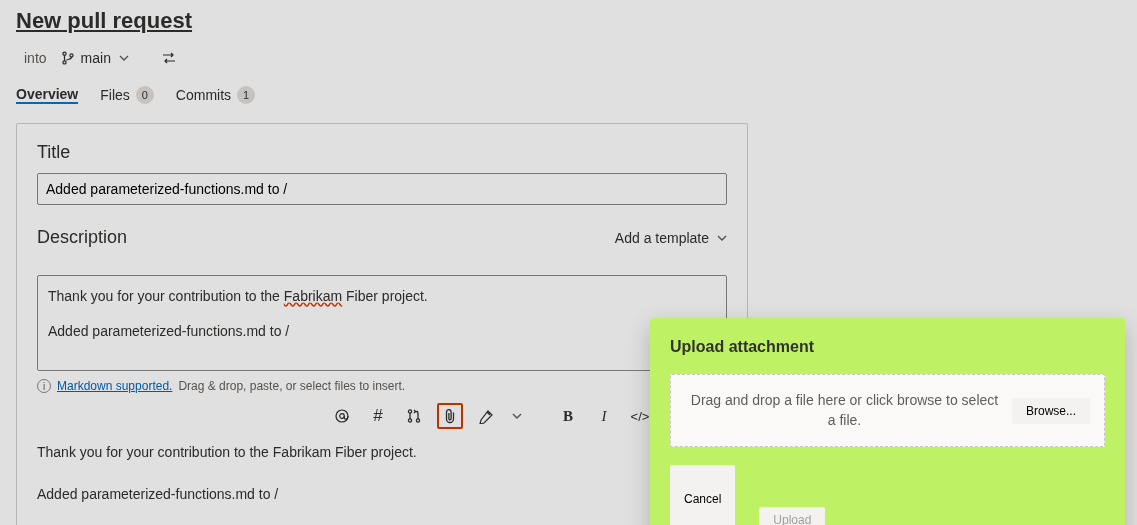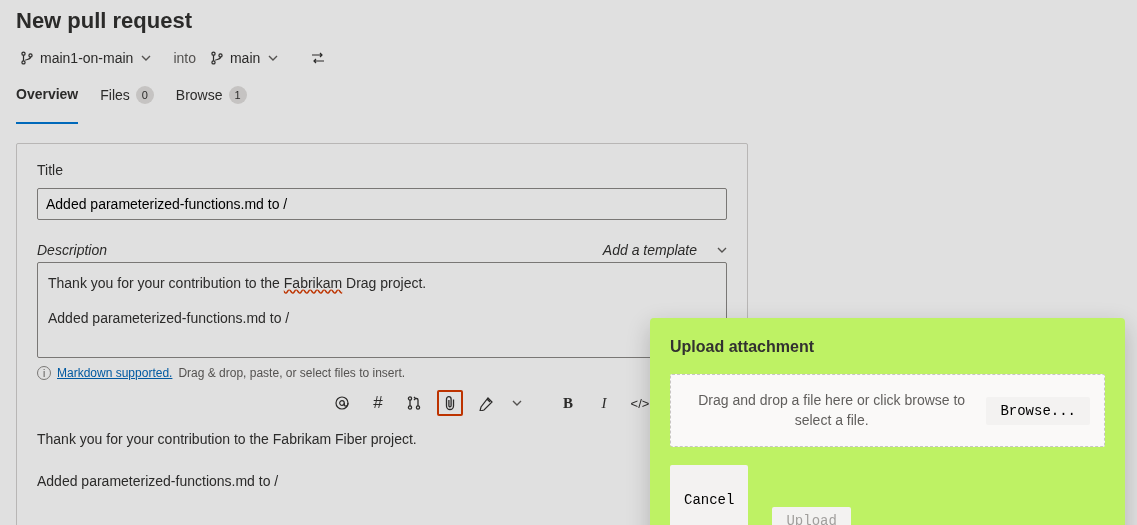--- a/index.html
+++ b/index.html
@@ -20,20 +20,21 @@
   z-index: 10;
   pointer-events: none;
 }
 .page {
   padding: 8px 16px 16px 16px;
 }
 h1.page-title {
   font-size: 22px;
   font-weight: 600;
   margin-bottom: 14px;
+  text-decoration: underline;
 }
 .branch-row {
   display: flex;
   align-items: center;
   gap: 10px;
   color: #323130;
   margin-bottom: 18px;
 }
 .branch-btn {
   display: inline-flex;
@@ -46,21 +47,21 @@
 .into { color: #605e5c; margin-left: 8px; }
 .swap-btn { cursor: pointer; padding: 2px 6px; margin-left: 12px; }
 .tabs {
   display: flex;
   gap: 22px;
   border-bottom: 1px solid transparent;
   margin-bottom: 18px;
   align-items: center;
 }
 .tab {
-  padding-bottom: 20px;
+  padding-bottom: 0;
   cursor: pointer;
   display: inline-flex;
   align-items: center;
   gap: 6px;
   font-size: 14px;
   color: #323130;
 }
 .tab.active {
   font-weight: 600;
   border-bottom: 2px solid #0078d4;
@@ -77,46 +78,45 @@
   padding: 0 5px;
 }
 .panel {
   border: 1px solid #d2d0ce;
   border-radius: 2px;
   background: #fff;
   padding: 18px 20px 22px 20px;
   width: 732px;
 }
 .field-label {
-  font-size: 14px;
+  font-size: 18px;
   color: #323130;
   margin-bottom: 10px;
   display: block;
 }
 .title-input {
   width: 100%;
   height: 32px;
   border: 1px solid #8a8886;
   padding: 4px 8px;
   font-size: 14px;
   font-family: inherit;
   border-radius: 2px;
   margin-bottom: 22px;
 }
 .desc-header {
   display: flex;
   justify-content: space-between;
   align-items: center;
-  margin-bottom: 4px;
-  font-style: italic;
+  margin-bottom: 27px;
 }
 .template-link {
   display: inline-flex;
   align-items: center;
-  gap: 18px;
+  gap: 6px;
   cursor: pointer;
   font-size: 14px;
 }
 .desc-box {
   border: 1px solid #8a8886;
   border-radius: 2px;
   padding: 10px 10px;
   min-height: 96px;
   font-size: 14px;
   line-height: 1.5;
@@ -180,49 +180,37 @@
   display: flex;
   align-items: center;
   gap: 8px;
   margin-bottom: 18px;
 }
 .drop-text { flex: 1; text-align: center; color: #605e5c; line-height: 1.4; }
 .btn {
   border: none;
   background: #f3f2f1;
   padding: 6px 14px;
-  font-size: 14px;
-  font-family: Liberation Mono, monospace;
+  font-size: 12px;
+  font-family: Liberation Sans, sans-serif;
   border-radius: 2px;
   cursor: pointer;
 }
 .btn:disabled { color: #a19f9d; cursor: default; margin-top: 42px; }
 .modal-actions { display: flex; justify-content: flex-start; gap: 24px; }
 svg { display: block; }
 .chev { margin-left: 2px; }
 </style>
 </head>
 <body>
 
 <div class="page">
   <h1 class="page-title">New pull request</h1>
 
   <div class="branch-row">
-    <span class="branch-btn">
-      <svg width="14" height="14" viewBox="0 0 16 16" fill="none" stroke="#323130" stroke-width="1.4">
-          <circle cx="4" cy="3" r="1.8"></circle>
-          <circle cx="4" cy="13" r="1.8"></circle>
-          <circle cx="12" cy="5" r="1.8"></circle>
-          <path d="M4 4.8v6.4M12 6.8c0 3-4 2.5-6 3.8"></path>
-        </svg>
-      <span>main1-on-main</span>
-      <svg class="chev" width="10" height="10" viewBox="0 0 10 10">
-          <path d="M1 3l4 4 4-4" fill="none" stroke="#605e5c" stroke-width="1.4"></path>
-        </svg>
-    </span>
     <span class="into">into</span>
     <span class="branch-btn">
       <svg width="14" height="14" viewBox="0 0 16 16" fill="none" stroke="#323130" stroke-width="1.4">
           <circle cx="4" cy="3" r="1.8"></circle>
           <circle cx="4" cy="13" r="1.8"></circle>
           <circle cx="12" cy="5" r="1.8"></circle>
           <path d="M4 4.8v6.4M12 6.8c0 3-4 2.5-6 3.8"></path>
         </svg>
       <span>main</span>
       <svg class="chev" width="10" height="10" viewBox="0 0 10 10">
@@ -236,41 +224,41 @@
     </span>
   </div>
 
   <div class="tabs">
     <span class="tab active">Overview</span>
     <span class="tab">
       <span>Files</span>
       <span class="badge">0</span>
     </span>
     <span class="tab">
-      <span>Browse</span>
+      <span>Commits</span>
       <span class="badge">1</span>
     </span>
   </div>
 
   <div class="panel">
     <label class="field-label">Title</label>
     <input class="title-input" type="text" value="Added parameterized-functions.md to /" style="">
 
     <div class="desc-header">
       <span class="field-label" style="margin-bottom:0">Description</span>
       <span class="template-link">
         <span>Add a template</span>
         <svg class="chev" width="10" height="10" viewBox="0 0 10 10">
             <path d="M1 3l4 4 4-4" fill="none" stroke="#605e5c" stroke-width="1.4"></path>
           </svg>
       </span>
     </div>
 
     <div class="desc-box">
-      <p><span>Thank you for your contribution to the </span><span class="spell">Fabrikam</span><span> Drag project.</span></p>
+      <p><span>Thank you for your contribution to the </span><span class="spell">Fabrikam</span><span> Fiber project.</span></p>
       <p>Added parameterized-functions.md to /</p>
     </div>
 
     <div class="md-row">
       <span class="info-icn">i</span>
       <a href="#">Markdown supported.</a>
       <span>Drag &amp; drop, paste, or select files to insert.</span>
       <span class="right-info info-icn">i</span>
     </div>
 

